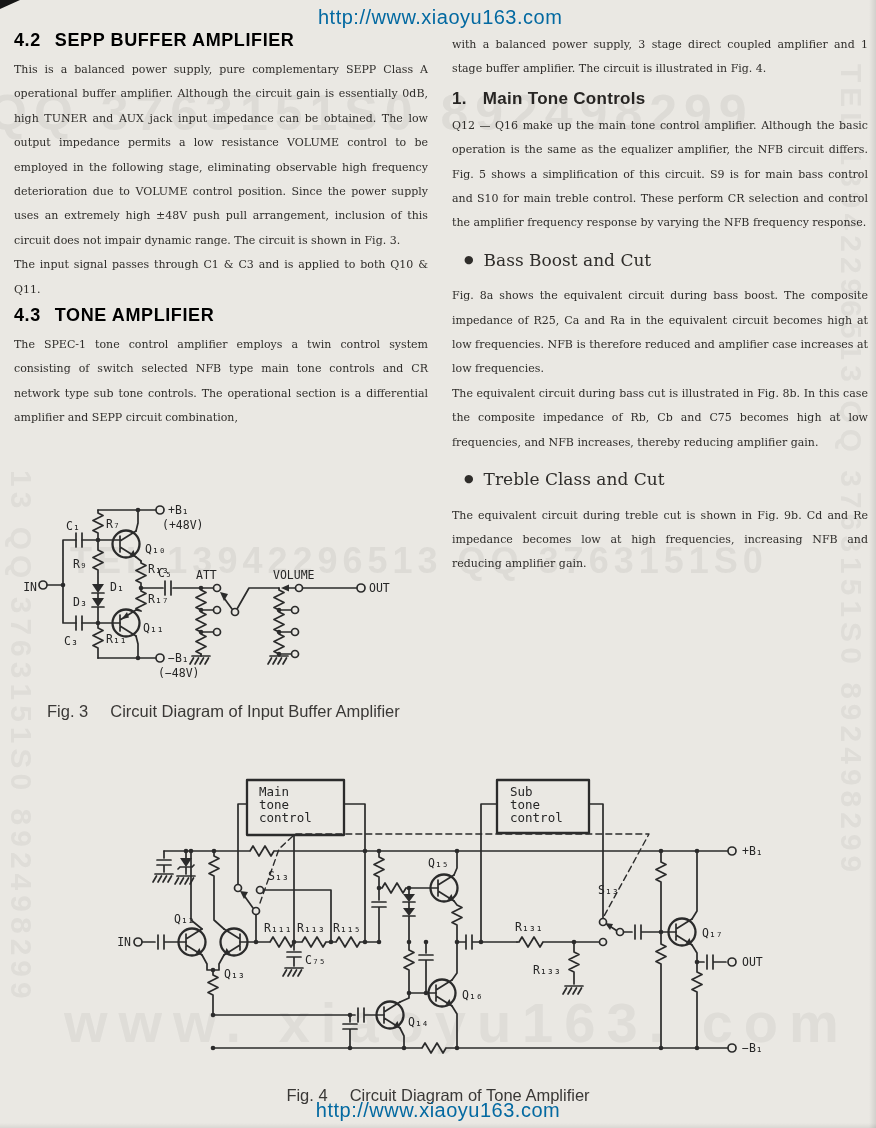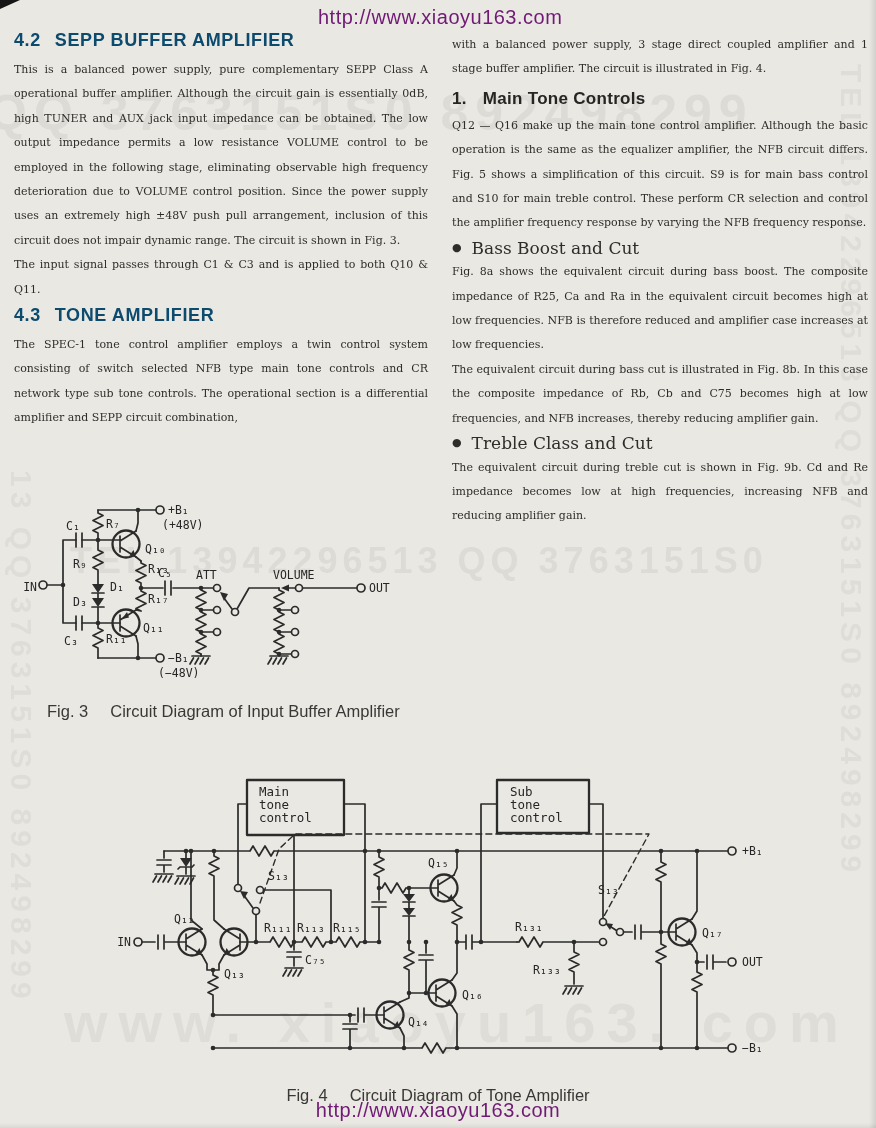--- a/index.html
+++ b/index.html
@@ -6,43 +6,43 @@
   .page{position:relative;width:876px;height:1128px;background:#eae8e3;overflow:hidden;
         font-family:"DejaVu Serif",serif;color:#2f2d2a;}
   .corner-tl{position:absolute;top:0;left:0;width:0;height:0;
         border-top:9px solid #161616;border-right:20px solid transparent;z-index:5;}
   .edge-right{position:absolute;top:0;right:0;width:7px;height:100%;
         background:linear-gradient(to right,rgba(0,0,0,0),rgba(0,0,0,0.10));z-index:4;}
   .edge-bottom{position:absolute;left:0;bottom:0;width:100%;height:5px;
         background:linear-gradient(to bottom,rgba(0,0,0,0),rgba(0,0,0,0.07));z-index:4;}
 
   .wm-blue{position:absolute;font-family:"Liberation Sans",sans-serif;font-size:20px;
-        color:#701a75;letter-spacing:.5px;z-index:3;white-space:nowrap;}
+        color:#0369a1;letter-spacing:.5px;z-index:3;white-space:nowrap;}
   #wm-top{left:318px;top:6px;}
   #wm-bottom{left:0;right:0;top:1099px;text-align:center;}
   .wm-band{position:absolute;font-family:"Liberation Sans",sans-serif;font-weight:bold;
         color:rgba(40,40,40,0.065);white-space:nowrap;z-index:0;}
   #band1{left:-12px;top:84px;font-size:50px;letter-spacing:7px;}
   #band2{left:70px;top:540px;font-size:36px;letter-spacing:5px;}
   #band3{left:64px;top:990px;font-size:56px;letter-spacing:11px;color:rgba(40,40,40,0.055);}
   .wm-vert{position:absolute;writing-mode:vertical-rl;font-family:"Liberation Sans",sans-serif;
         font-weight:bold;color:rgba(40,40,40,0.055);font-size:30px;letter-spacing:5px;z-index:0;white-space:nowrap;}
   #vleft{left:4px;top:470px;}
   #vright{left:834px;top:64px;}
 
   .col{position:absolute;z-index:1;}
   .col-left{left:14px;top:30px;width:414px;}
   .col-right{left:452px;top:33px;width:416px;}
   .sec-heading{font-family:"Liberation Sans",sans-serif;font-size:18px;font-weight:bold;
-        color:#0c4a6e;letter-spacing:.6px;margin:0 0 7px 0;display:flex;gap:14px;}
+        color:#000000;letter-spacing:.6px;margin:0 0 7px 0;display:flex;gap:14px;}
   .sec-heading.mt{margin-top:3px;}
   .sub-heading{font-family:"Liberation Sans",sans-serif;font-size:17px;font-weight:bold;
         color:#272523;letter-spacing:.3px;margin:7px 0 5px 0;display:flex;gap:16px;}
   p.body{margin:0;font-size:11px;line-height:24.4px;text-align:justify;}
-  p.bullet-line{margin:0;font-size:17px;line-height:24.4px;}
+  p.bullet-line{margin:12px;font-size:17px;line-height:24.4px;}
   .bullet{font-size:11px;vertical-align:3px;margin-right:10px;}
 
   .fig3-wrap{position:absolute;left:16px;top:492px;z-index:1;}
   .fig4-wrap{position:absolute;left:74px;top:772px;z-index:1;}
   .caption{position:absolute;font-family:"Liberation Sans",sans-serif;font-size:16.5px;
         color:#3a3836;z-index:1;display:flex;gap:22px;white-space:nowrap;justify-content:space-between;}
   #cap3{left:47px;top:702px;}
   #cap4{left:0;right:0;top:1086px;justify-content:center;}
 
   .ckt{stroke:#2b2b2b;stroke-width:1.7;fill:none;stroke-linecap:round;stroke-linejoin:round;}

